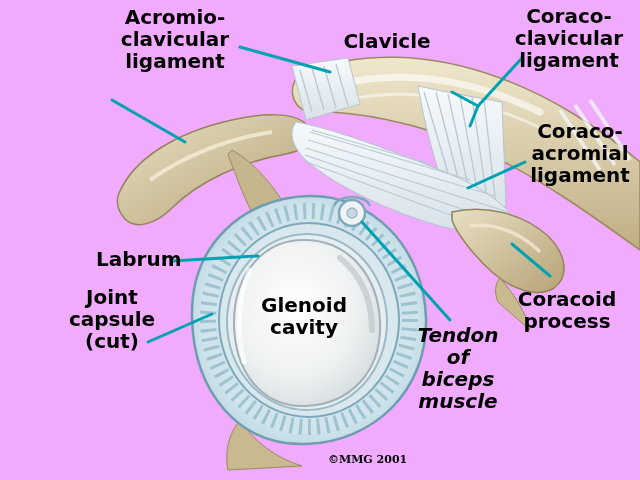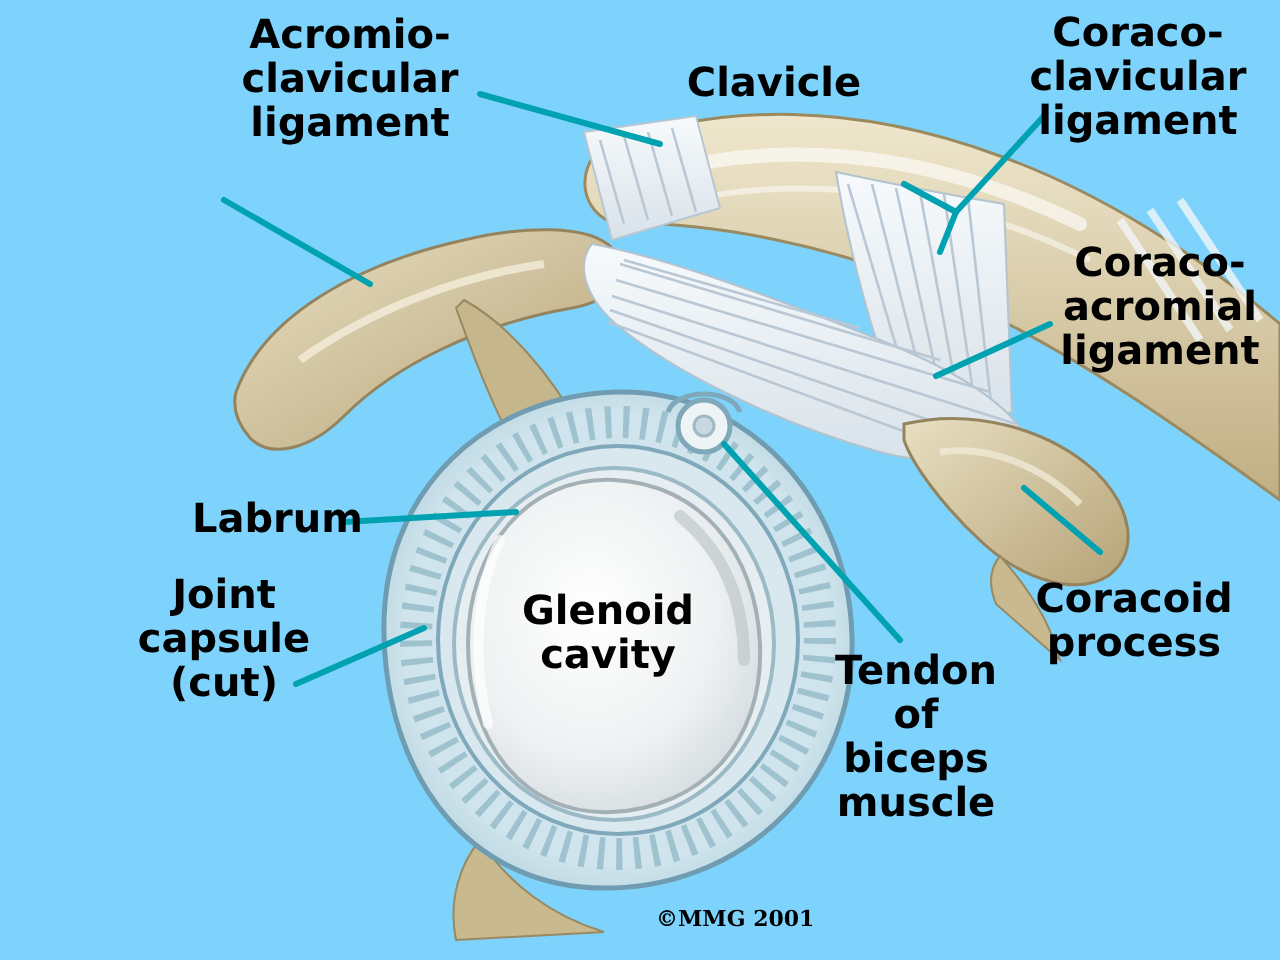--- a/index.html
+++ b/index.html
@@ -1,17 +1,17 @@
 <!DOCTYPE html>
 <html><head>
 <meta charset="utf-8">
 <style>
   html,body { margin:0; padding:0; background:#fff; }
   .stage {
-    position:relative; width:640px; height:480px; background:#7dd3fc;
+    position:relative; width:640px; height:480px; background:#f0abfc;
     overflow:hidden; font-family:"DejaVu Sans", sans-serif;
   }
   .stage svg { position:absolute; left:0; top:0; }
   .label {
     position:absolute; font-weight:bold; font-size:20px; line-height:1.1;
     color:#000; text-align:center; white-space:pre-line; letter-spacing:0;
   }
   .title {
     position:absolute; font-weight:bold; font-size:29px; line-height:1.08;
     color:#000; white-space:pre-line; text-align:left;
@@ -129,21 +129,21 @@
 ligament</div>
   <div class="label" style="left:522px; top:120px; width:116px;">Coraco-
 acromial
 ligament</div>
   <div class="label" style="left:60px;  top:286px; width:104px;">Joint
 capsule
 (cut)</div>
   <div class="label" style="left:96px;  top:248px; width:84px;">Labrum</div>
   <div class="label" style="left:248px; top:294px; width:112px;">Glenoid
 cavity</div>
-  <div class="label" style="left:408px; top:324px; width:100px;">Tendon
+  <div class="label" style="left:408px; top:324px; width:100px;font-style:italic;">Tendon
 of
 biceps
 muscle</div>
   <div class="label" style="left:506px; top:288px; width:122px;">Coracoid
 process</div>
 
   <div class="copyright" style="left:328px; top:453px;">©MMG 2001</div>
 
 </div>
 

